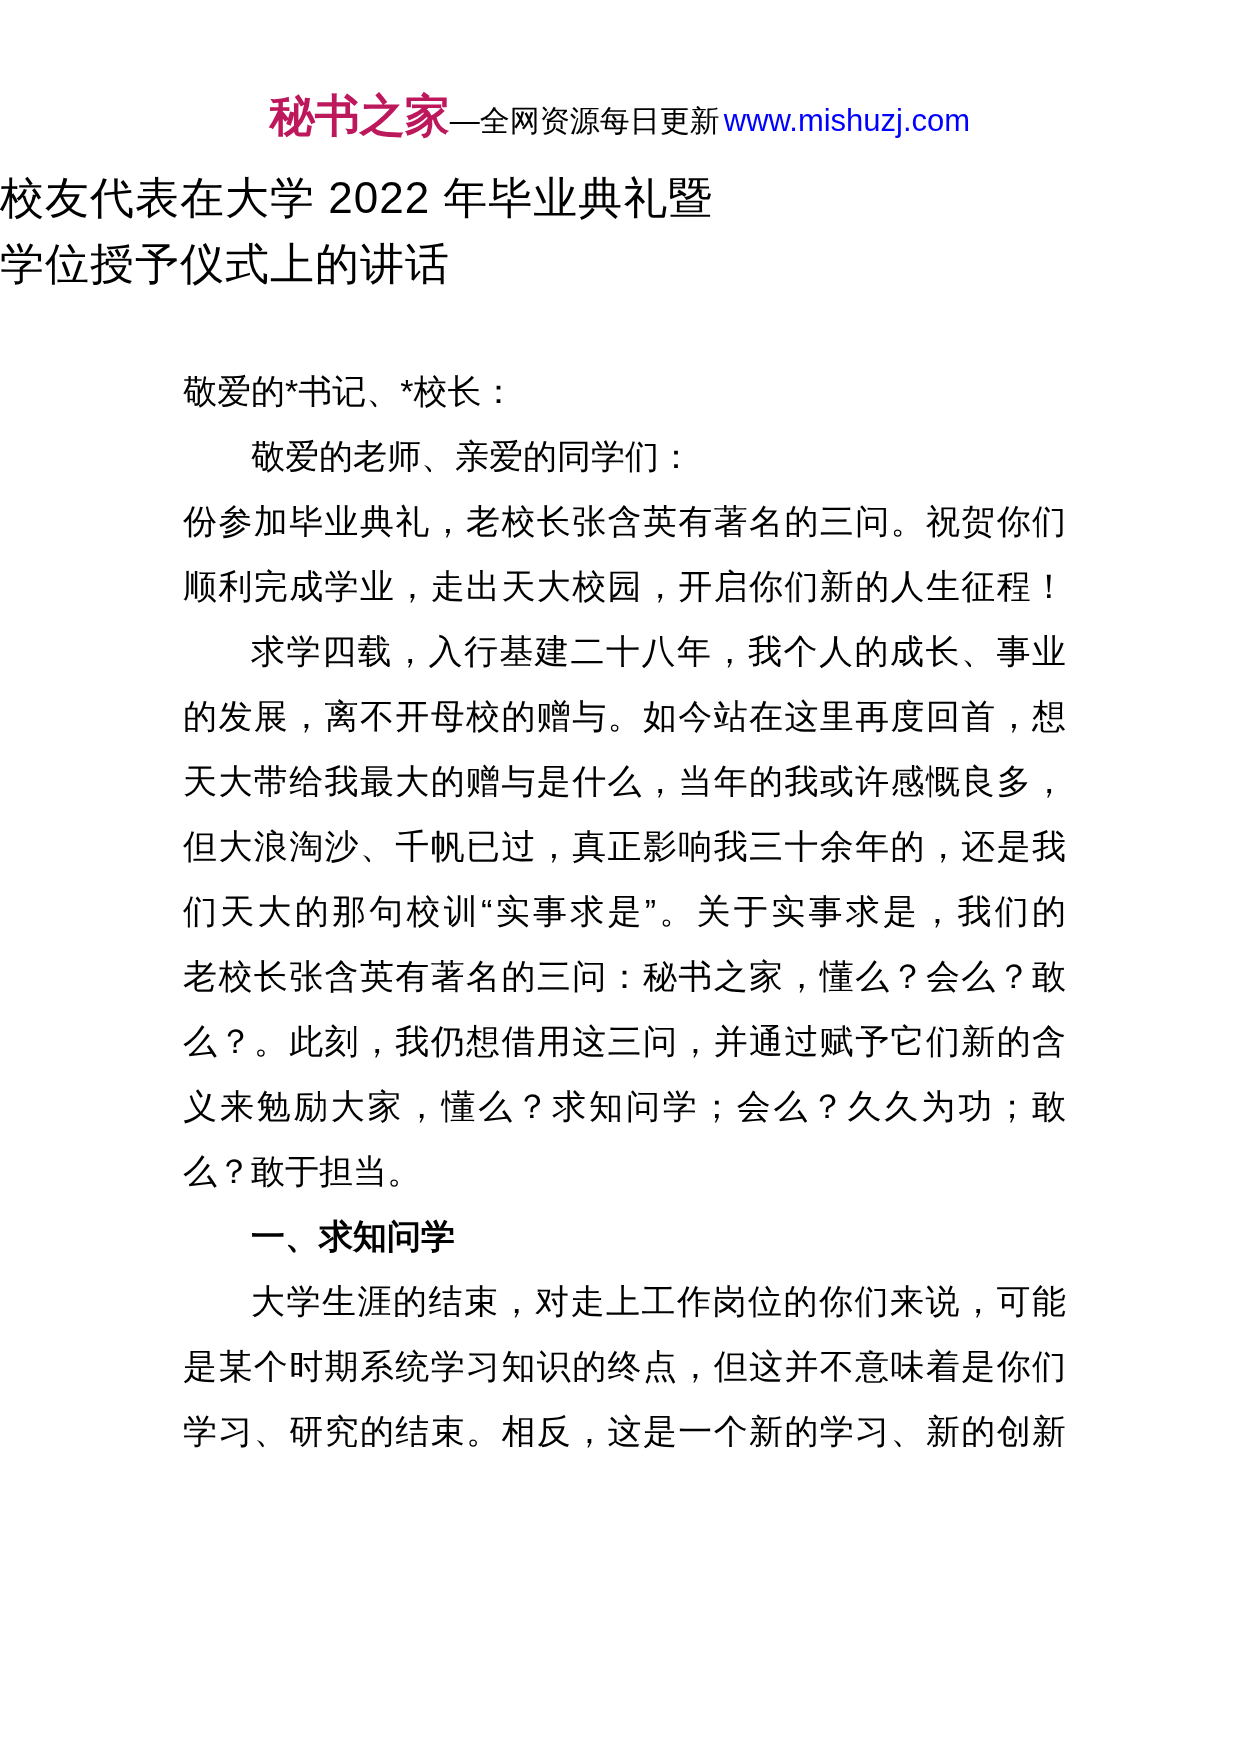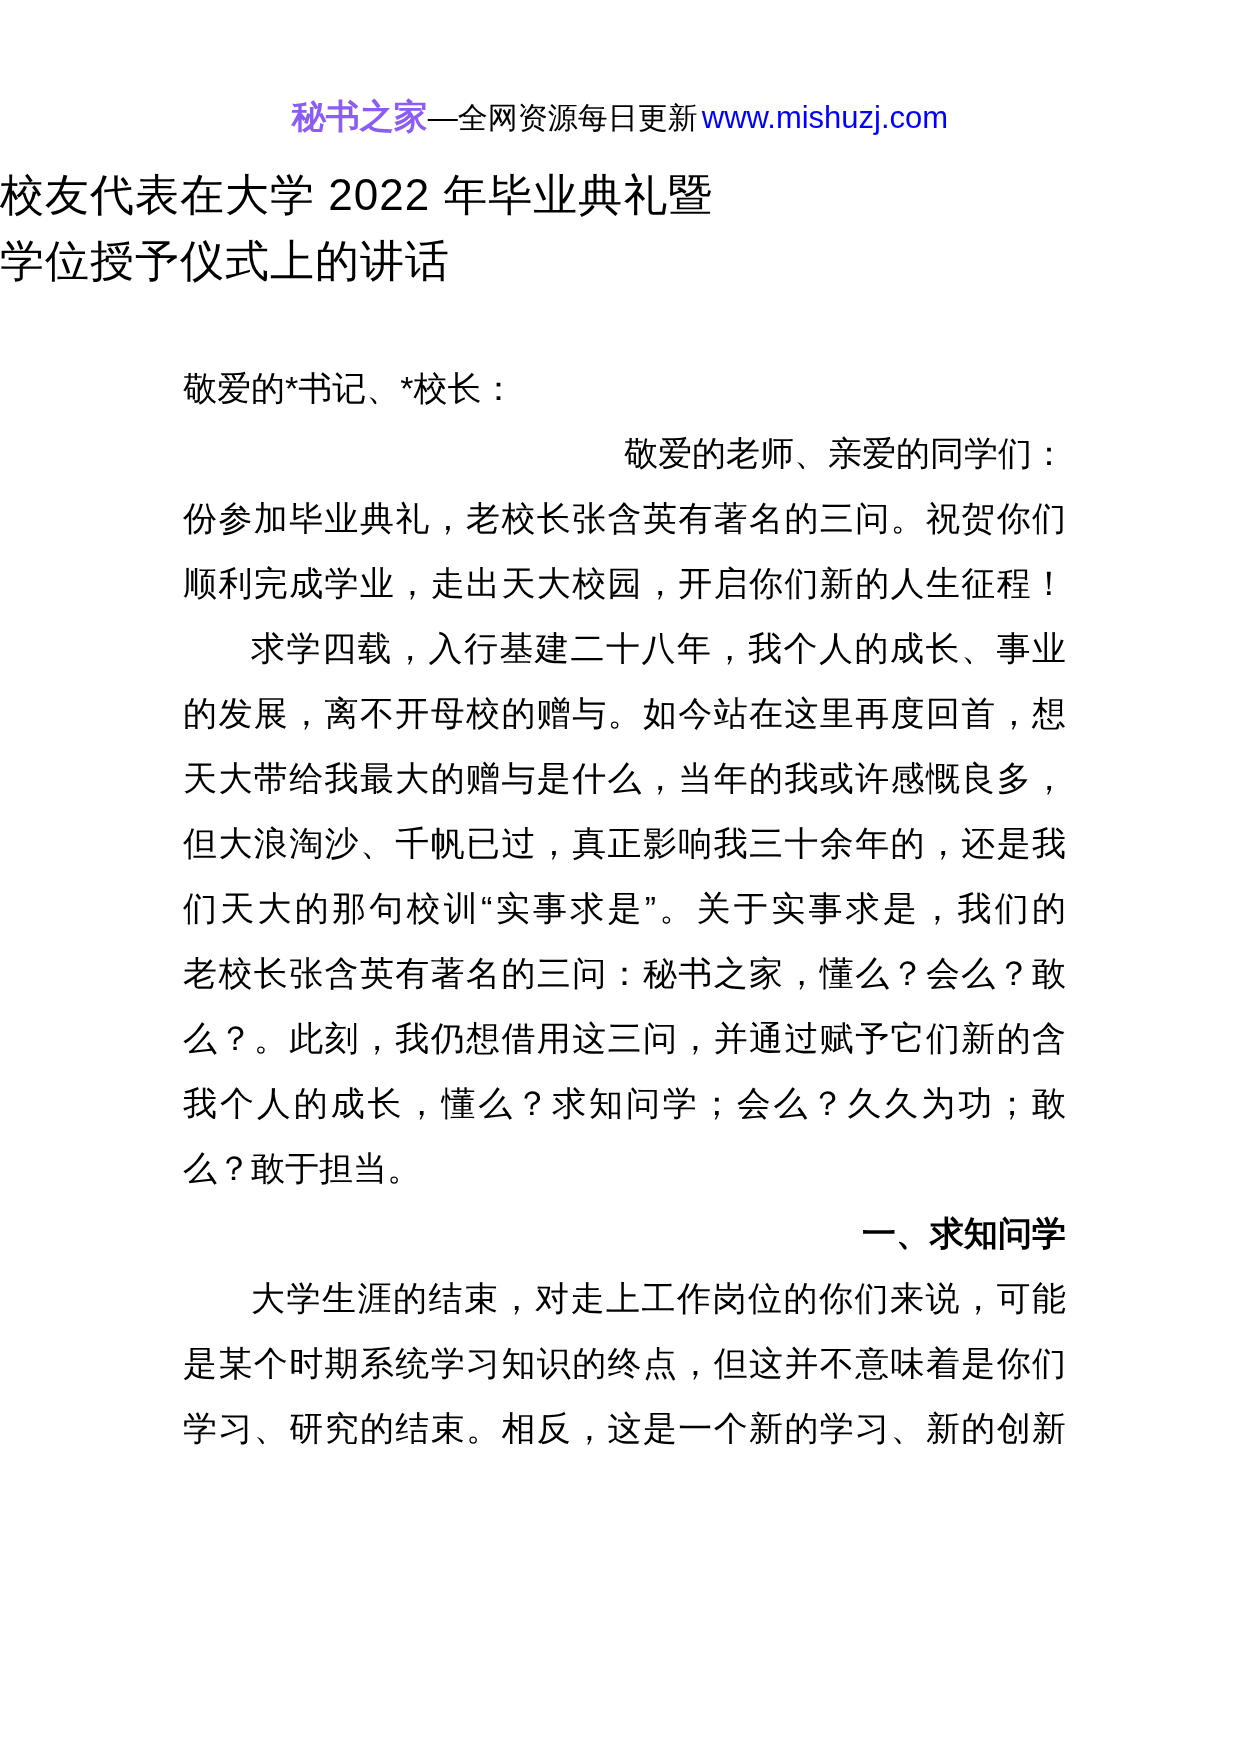--- a/index.html
+++ b/index.html
@@ -18,23 +18,23 @@
   }
   
   .header {
     margin-top: 96px;
     text-align: center;
     font-size: 30px;
     line-height: 40px;
     white-space: nowrap;
   }
   .brand {
-    color: #8b5cf6;
+    color: #be185d;
     font-weight: 700;
-    font-size: 34px;
+    font-size: 45px;
   }
   .tagline {
     color: #000000;
     font-size: 30px;
   }
   .site-url {
     color: #0000ff;
     font-size: 31px;
     margin-left: 4px;
     text-decoration: none;
@@ -61,21 +61,20 @@
     white-space: nowrap;
     text-align: left;
   }
   .line.fill {
     white-space: normal;
     text-align: justify;
     text-align-last: justify;
   }
   .line.indent {
     padding-left: 68px;
-    text-align: right;
   }
   .line.indent.fill {
     padding-left: 0;
     text-indent: 68px;
   }
   .line.bold {
     font-weight: 700;
   }
 </style>
 </head>
@@ -97,21 +96,21 @@
     <div class="line indent">敬爱的老师、亲爱的同学们：</div>
     <div class="line fill">份参加毕业典礼，老校长张含英有著名的三问。祝贺你们</div>
     <div class="line fill">顺利完成学业，走出天大校园，开启你们新的人生征程！</div>
     <div class="line indent fill">求学四载，入行基建二十八年，我个人的成长、事业</div>
     <div class="line fill">的发展，离不开母校的赠与。如今站在这里再度回首，想</div>
     <div class="line fill">天大带给我最大的赠与是什么，当年的我或许感慨良多，</div>
     <div class="line fill">但大浪淘沙、千帆已过，真正影响我三十余年的，还是我</div>
     <div class="line fill">们天大的那句校训“实事求是”。关于实事求是，我们的</div>
     <div class="line fill">老校长张含英有著名的三问：秘书之家，懂么？会么？敢</div>
     <div class="line fill">么？。此刻，我仍想借用这三问，并通过赋予它们新的含</div>
-    <div class="line fill">我个人的成长，懂么？求知问学；会么？久久为功；敢</div>
+    <div class="line fill">义来勉励大家，懂么？求知问学；会么？久久为功；敢</div>
     <div class="line">么？敢于担当。</div>
     <div class="line indent bold">一、求知问学</div>
     <div class="line indent fill">大学生涯的结束，对走上工作岗位的你们来说，可能</div>
     <div class="line fill">是某个时期系统学习知识的终点，但这并不意味着是你们</div>
     <div class="line fill">学习、研究的结束。相反，这是一个新的学习、新的创新</div>
   </div>
 
 </div>
 
 </body></html>

